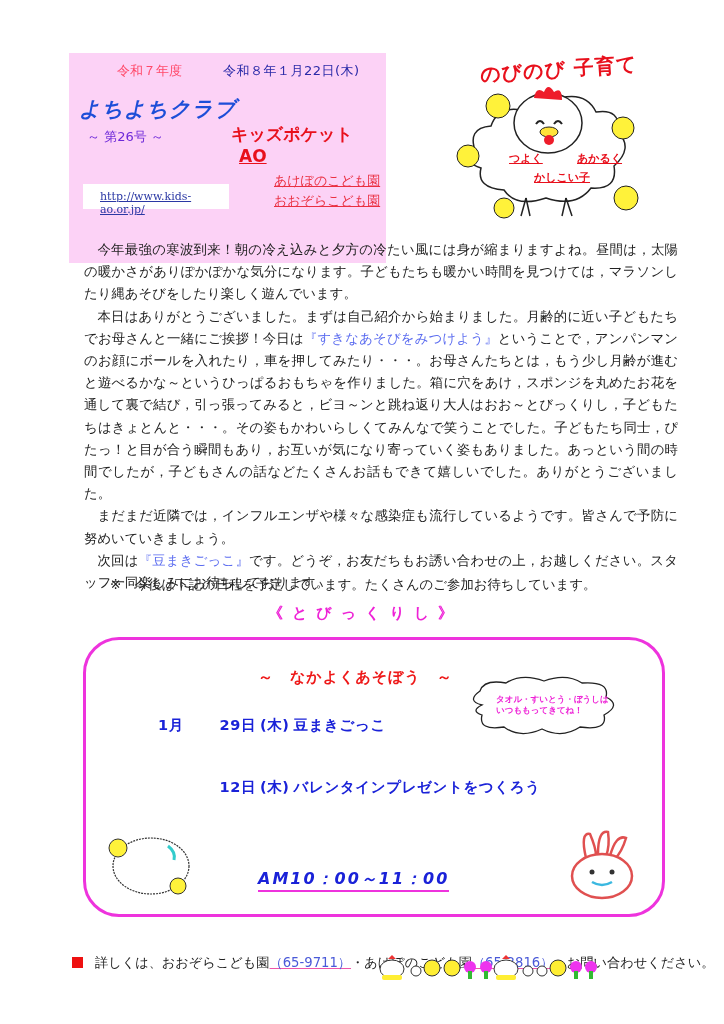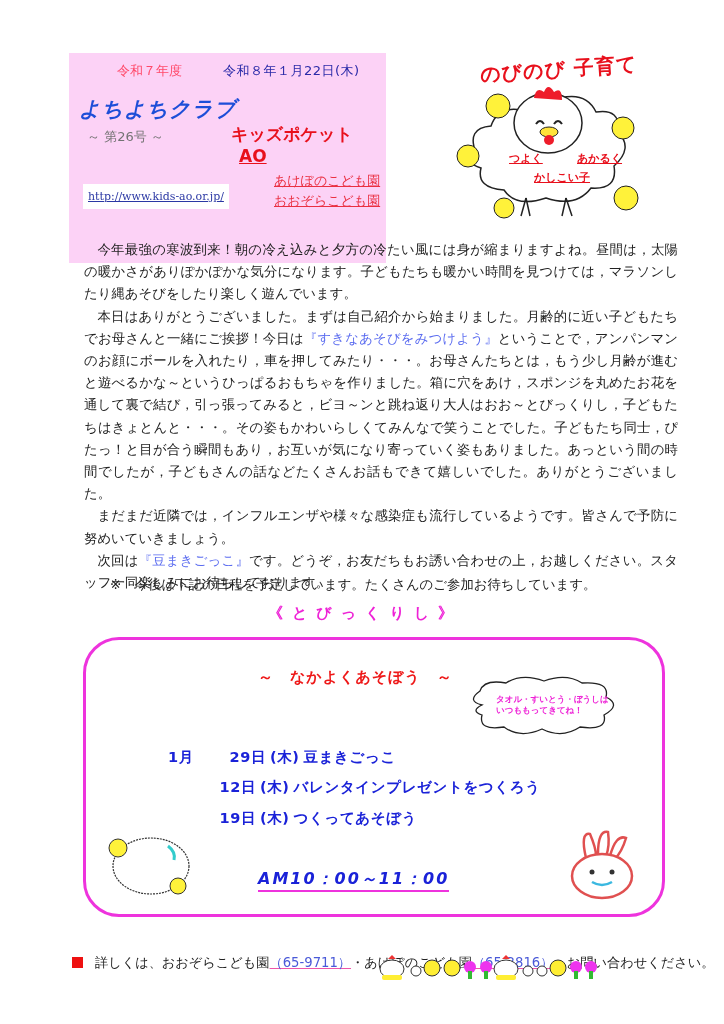--- a/index.html
+++ b/index.html
@@ -4,24 +4,24 @@
   <style>
     * { margin: 0; padding: 0; box-sizing: border-box; }
     html, body { width: 724px; height: 1024px; background: #ffffff; overflow: hidden; }
     body { position: relative; font-family: "DejaVu Sans", "Liberation Sans", sans-serif; color: #222; }
 
     
     .hdr { position: absolute; left: 69px; top: 53px; width: 317px; height: 210px; background: #fcd2f6; }
     .hdr .fy { position: absolute; left: 48px; top: 9px; font-size: 13px; color: #ff4a6a; }
     .hdr .date { position: absolute; left: 154px; top: 9px; font-size: 13px; color: #2a2aa8; letter-spacing: 0.5px; }
     .hdr .title { position: absolute; left: 10px; top: 42px; font-size: 21px; font-weight: bold; font-style: italic; color: #1d4ed8; letter-spacing: 1px; }
-    .hdr .issue { position: absolute; left: 18px; top: 75px; font-size: 13px; color: #737373; }
+    .hdr .issue { position: absolute; left: 18px; top: 75px; font-size: 13px; color: #6d28d9; }
     .hdr .kids { position: absolute; left: 162px; top: 70px; font-size: 17px; font-weight: bold; color: #e8101c; }
     .hdr .kids .ao { text-decoration: underline; margin-left: 8px; }
-    .hdr .url { position: absolute; left: 14px; top: 131px; width: 146px; height: 25px; background: #ffffff; font-family: "DejaVu Serif", serif; font-size: 11px; color: #2b38a4; text-decoration: underline; padding: 6px 5px; }
+    .hdr .url { position: absolute; left: 14px; top: 131px; width: 146px; height: 25px; background: #ffffff; font-family: "DejaVu Serif", serif; font-size: 11px; color: #2b38a4; text-decoration: underline; padding: 6px 17px; }
     .hdr .kg { position: absolute; left: 205px; font-size: 13px; color: #ea3042; text-decoration: underline; }
     .hdr .kg1 { top: 119px; }
     .hdr .kg2 { top: 139px; }
 
     
     .mascot { position: absolute; left: 436px; top: 48px; width: 220px; height: 180px; }
     .mascot .arc { position: absolute; left: 44px; top: 8px; font-size: 20px; font-weight: bold; color: #e8101c; transform: rotate(-4deg); letter-spacing: 1px; }
     .mascot .words { position: absolute; font-size: 11px; color: #e8101c; text-decoration: underline; font-weight: bold; }
 
     
@@ -109,28 +109,25 @@
   <div class="cloud">
     <svg width="160" height="62" viewBox="0 0 160 62">
       <path d="M20 30 Q4 26 18 16 Q22 4 44 8 Q60 -2 82 6 Q104 -2 120 8 Q148 6 144 22 Q160 30 142 40 Q146 56 118 52 Q100 64 80 54 Q58 64 42 52 Q16 56 20 40 Q8 36 20 30Z" fill="#fff" stroke="#222" stroke-width="1.3"></path>
     </svg>
     <div class="ct">
       <div>タオル・すいとう・ぼうしは</div>
       <div>いつももってきてね！</div>
     </div>
   </div>
 
-  <div class="row" style="left:82px;top:76px;margin-top:32px;">
+  <div class="row" style="left:72px;top:76px;">
     <span class="m">1月</span><span class="d">29日</span><span class="w">(木)</span><span>豆まきごっこ</span>
   </div>
   <div class="row" style="left:72px;top:138px;">
     <span class="m"></span><span class="d">12日</span><span class="w">(木)</span><span>バレンタインプレゼントをつくろう</span>
-  </div>
-  <div class="row" style="left:72px;top:169px;">
-    <span class="m"></span><span class="d">19日</span><span class="w">(木)</span><span>つくってあそぼう</span>
   </div>
 
   <svg style="position:absolute;left:20px;top:190px;" width="90" height="70" viewBox="0 0 90 70">
     <ellipse cx="45" cy="36" rx="38" ry="28" fill="#fff" stroke="#333" stroke-dasharray="2 1" stroke-width="1.2"></ellipse>
     <path d="M62 16 Q70 22 68 30" stroke="#3cc" stroke-width="3" fill="none"></path>
     <circle cx="12" cy="18" r="9" fill="#fff23a" stroke="#333"></circle>
     <circle cx="72" cy="56" r="8" fill="#fff23a" stroke="#333"></circle>
   </svg>
 
   <span class="time">AM10：00～11：00</span>

